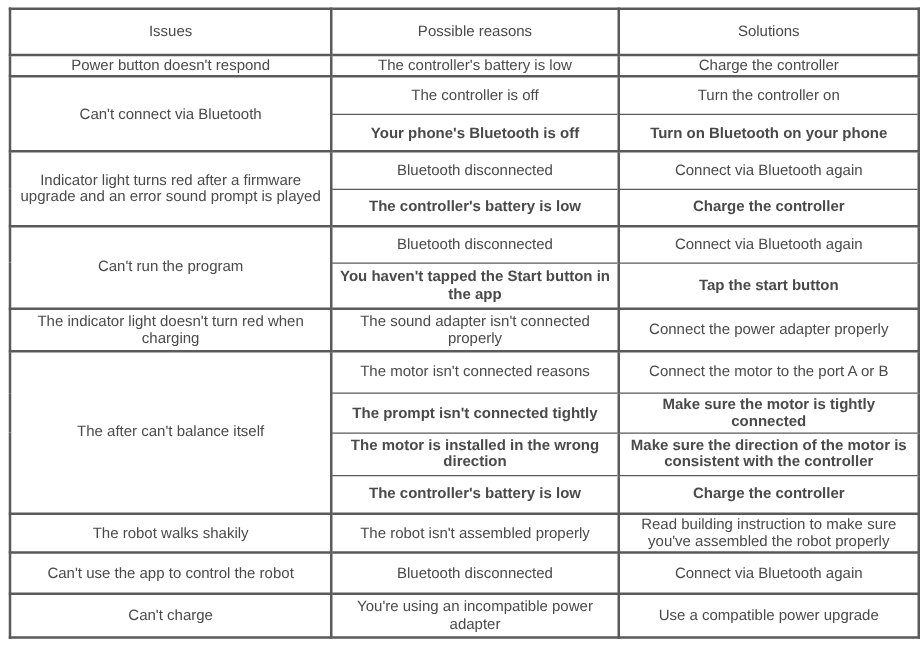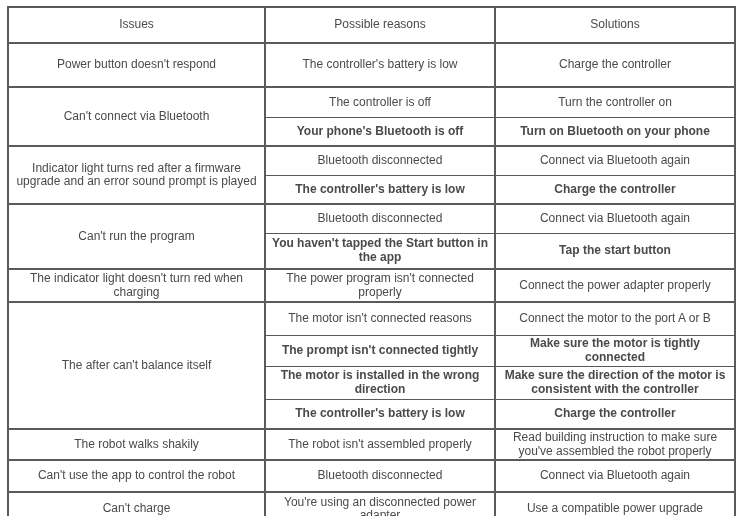--- a/index.html
+++ b/index.html
@@ -24,21 +24,21 @@
       <col class="c2">
       <col class="c3">
     </colgroup>
   <tbody>
       <tr style="height:36px">
     <th>Issues</th>
     <th>Possible reasons</th>
     <th>Solutions</th>
   </tr>
 
-  <tr style="height:44px">
+  <tr style="height:17px">
     <td>Power button doesn't respond</td>
     <td>The controller's battery is low</td>
     <td>Charge the controller</td>
   </tr>
 
   <tr style="height:30px">
     <td rowspan="2">Can't connect via Bluetooth</td>
     <td class="subb">The controller is off</td>
     <td class="subb">Turn the controller on</td>
   </tr>
@@ -62,21 +62,21 @@
     <td class="subb">Bluetooth disconnected</td>
     <td class="subb">Connect via Bluetooth again</td>
   </tr>
   <tr style="height:36px">
     <td class="sub">You haven't tapped the Start button in the app</td>
     <td class="sub">Tap the start button</td>
   </tr>
 
   <tr style="height:33px">
     <td>The indicator light doesn't turn red when charging</td>
-    <td>The power program isn't connected properly</td>
+    <td>The sound adapter isn't connected properly</td>
     <td>Connect the power adapter properly</td>
   </tr>
 
   <tr style="height:33px">
     <td rowspan="4">The after can't balance itself</td>
     <td class="subb">The motor isn't connected reasons</td>
     <td class="subb">Connect the motor to the port A or B</td>
   </tr>
   <tr style="height:31px">
     <td class="sub subb">The prompt isn't connected tightly</td>
@@ -98,17 +98,17 @@
   </tr>
 
   <tr style="height:32px">
     <td>Can't use the app to control the robot</td>
     <td>Bluetooth disconnected</td>
     <td>Connect via Bluetooth again</td>
   </tr>
 
   <tr style="height:34px">
     <td>Can't charge</td>
-    <td>You're using an disconnected power adapter</td>
+    <td>You're using an incompatible power adapter</td>
     <td>Use a compatible power upgrade</td>
   </tr>
 </tbody>
   </table>
 
 </body></html>

